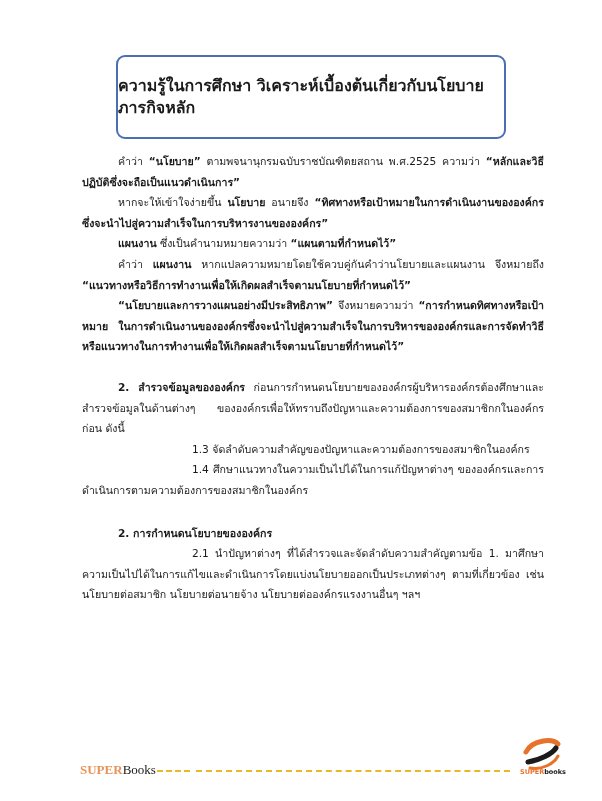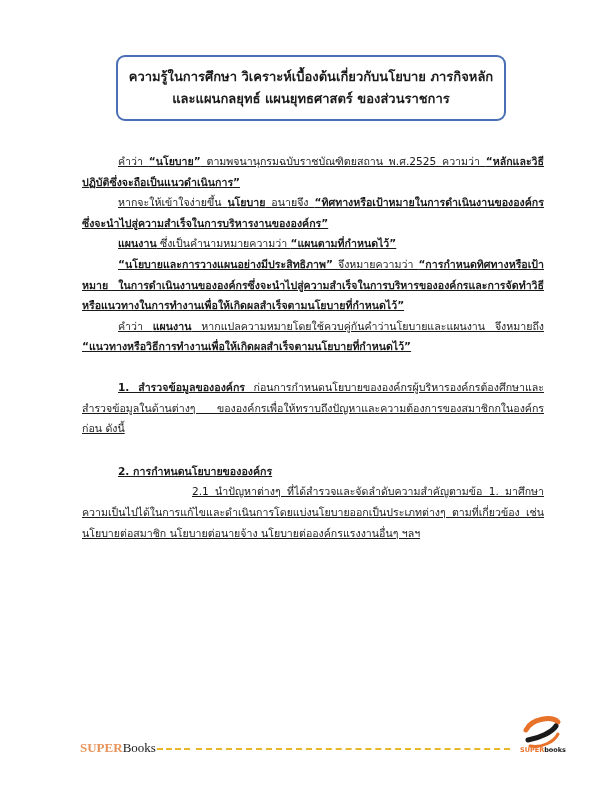--- a/index.html
+++ b/index.html
@@ -2,38 +2,38 @@
 <html><head>
 <meta charset="utf-8">
 <style>
   html, body { margin: 0; padding: 0; background: #ffffff; }
   body {
     width: 602px; height: 801px; position: relative; overflow: hidden;
     font-family: "DejaVu Sans", "Liberation Sans", sans-serif;
     color: #1a1a1a;
   }
   .title-box {
-    position: absolute; left: 116px; top: 55px; width: 390px; height: 66px;
+    position: absolute; left: 116px; top: 55px; width: 390px; height: 84px;
     border: 2px solid #4a6fb5; border-radius: 9px; box-sizing: border-box;
     display: flex; flex-direction: column; align-items: center; justify-content: center;
-    font-weight: bold; font-size: 13px; line-height: 22px;
+    font-weight: bold; font-size: 16px; line-height: 22px;
   }
   .content {
     position: absolute; left: 82px; top: 151px; width: 462px;
     font-size: 10.6px; line-height: 20.6px;
   }
-  .p { margin: 0; text-align: justify; text-align-last: left; white-space: normal; text-decoration: underline; }
+  .p { margin: 0; text-align: justify; text-align-last: left; white-space: normal; }
   .ind1 { text-indent: 36px; }
   .ind2 { text-indent: 110px; }
   .b { font-weight: bold; }
   .gap { height: 20px; }
   .gap2 { height: 22px; }
   .sec2 { padding-left: 36px; font-weight: bold; }
   .footer {
-    position: absolute; left: 80px; top: 738px; width: 500px; height: 30px;
+    position: absolute; left: 80px; top: 760px; width: 500px; height: 30px;
   }
   .brand {
     position: absolute; left: 0; top: 2px;
     font-family: "Liberation Serif", "DejaVu Serif", serif; font-size: 13px; font-weight: bold;
   }
   .brand .super { color: #e8935a; }
   .brand .books { color: #1a1a1a; font-weight: normal; }
   .dash { position: absolute; top: 10px; height: 0; border-top: 2px dashed #e8b82a; }
   .logo { position: absolute; left: 432px; top: -24px; width: 62px; height: 44px; }
   .logo-text {
@@ -41,45 +41,46 @@
     font-family: "DejaVu Sans", sans-serif;
   }
   .logo-text .s { color: #e8722a; }
   .logo-text .k { color: #1a1a1a; }
 </style>
 </head>
 <body>
 
 <div class="title-box">
   <div>ความรู้ในการศึกษา วิเคราะห์เบื้องต้นเกี่ยวกับนโยบาย ภารกิจหลัก</div>
-  <div>และแผนกลยุทธ์ แผนยุทธศาสตร์ ของส่วนราชการ</div>
 </div>
 
 <div class="content">
   <p class="p ind1">
     <span>คำว่า </span><span class="b">“นโยบาย”</span><span> ตามพจนานุกรมฉบับราชบัณฑิตยสถาน พ.ศ.2525 ความว่า </span><span class="b">“หลักและวิธีปฏิบัติซึ่งจะถือเป็นแนวดำเนินการ”</span>
   </p>
   <p class="p ind1">
     <span>หากจะให้เข้าใจง่ายขึ้น </span><span class="b">นโยบาย</span><span> อนายจึง </span><span class="b">“ทิศทางหรือเป้าหมายในการดำเนินงานขององค์กรซึ่งจะนำไปสู่ความสำเร็จในการบริหารงานขององค์กร”</span>
   </p>
   <p class="p ind1">
     <span class="b">แผนงาน</span><span> ซึ่งเป็นคำนามหมายความว่า </span><span class="b">“แผนตามที่กำหนดไว้”</span>
   </p>
   <p class="p ind1">
-    <span class="b">“นโยบายและการวางแผนอย่างมีประสิทธิภาพ”</span><span> จึงหมายความว่า </span><span class="b">“การกำหนดทิศทางหรือเป้าหมาย ในการดำเนินงานขององค์กรซึ่งจะนำไปสู่ความสำเร็จในการบริหารขององค์กรและการจัดทำวิธีหรือแนวทางในการทำงานเพื่อให้เกิดผลสำเร็จตามนโยบายที่กำหนดไว้”</span>
+    <span>คำว่า </span><span class="b">แผนงาน</span><span> หากแปลความหมายโดยใช้ควบคู่กันคำว่านโยบายและแผนงาน จึงหมายถึง </span><span class="b">“แนวทางหรือวิธีการทำงานเพื่อให้เกิดผลสำเร็จตามนโยบายที่กำหนดไว้”</span>
   </p>
   <p class="p ind1">
-    <span>คำว่า </span><span class="b">แผนงาน</span><span> หากแปลความหมายโดยใช้ควบคู่กันคำว่านโยบายและแผนงาน จึงหมายถึง </span><span class="b">“แนวทางหรือวิธีการทำงานเพื่อให้เกิดผลสำเร็จตามนโยบายที่กำหนดไว้”</span>
+    <span class="b">“นโยบายและการวางแผนอย่างมีประสิทธิภาพ”</span><span> จึงหมายความว่า </span><span class="b">“การกำหนดทิศทางหรือเป้าหมาย ในการดำเนินงานขององค์กรซึ่งจะนำไปสู่ความสำเร็จในการบริหารขององค์กรและการจัดทำวิธีหรือแนวทางในการทำงานเพื่อให้เกิดผลสำเร็จตามนโยบายที่กำหนดไว้”</span>
   </p>
 
   <div class="gap"></div>
 
   <p class="p ind1">
-    <span class="b">1. สำรวจข้อมูลขององค์กร</span><span> ก่อนการกำหนดนโยบายขององค์กรผู้บริหารองค์กรต้องศึกษาและสำรวจข้อมูลในด้านต่างๆ ขององค์กรเพื่อให้ทราบถึงปัญหาและความต้องการของสมาชิกกในองค์กรก่อน ดังนี้</span>
+    <span class="b">2. สำรวจข้อมูลขององค์กร</span><span> ก่อนการกำหนดนโยบายขององค์กรผู้บริหารองค์กรต้องศึกษาและสำรวจข้อมูลในด้านต่างๆ ขององค์กรเพื่อให้ทราบถึงปัญหาและความต้องการของสมาชิกกในองค์กรก่อน ดังนี้</span>
   </p>
+  <p class="p ind2">1.3 จัดลำดับความสำคัญของปัญหาและความต้องการของสมาชิกในองค์กร</p>
+  <p class="p ind2">1.4 ศึกษาแนวทางในความเป็นไปได้ในการแก้ปัญหาต่างๆ ขององค์กรและการดำเนินการตามความต้องการของสมาชิกในองค์กร</p>
 
   <div class="gap2"></div>
 
   <p class="p sec2">2. การกำหนดนโยบายขององค์กร</p>
   <p class="p ind2">2.1 นำปัญหาต่างๆ ที่ได้สำรวจและจัดลำดับความสำคัญตามข้อ 1. มาศึกษาความเป็นไปได้ในการแก้ไขและดำเนินการโดยแบ่งนโยบายออกเป็นประเภทต่างๆ ตามที่เกี่ยวข้อง เช่น นโยบายต่อสมาชิก นโยบายต่อนายจ้าง นโยบายต่อองค์กรแรงงานอื่นๆ ฯลฯ</p>
 </div>
 
 <div class="footer">
   <div class="brand">
     <span class="super">SUPER</span><span class="books">Books</span>

